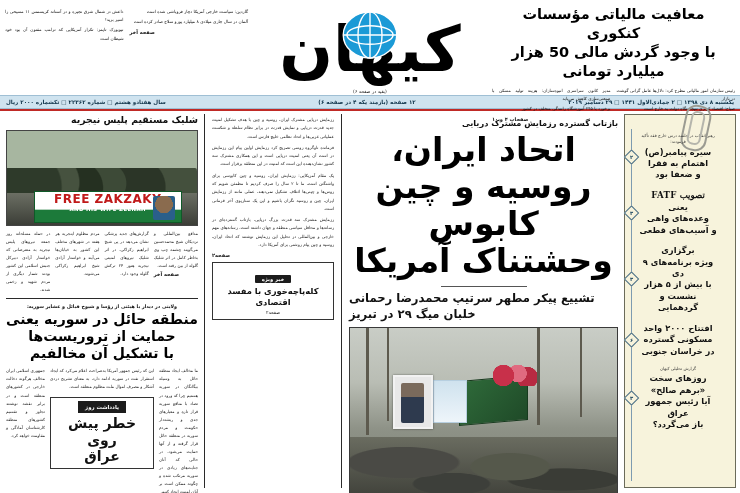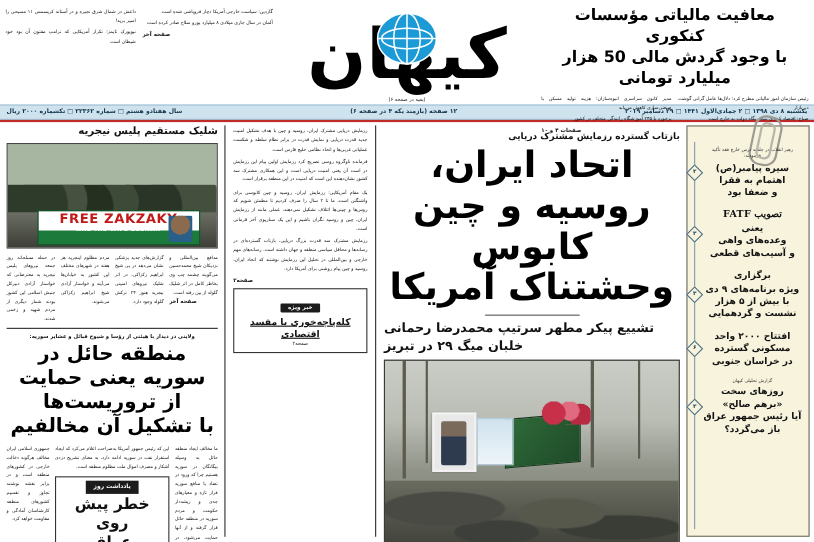--- a/index.html
+++ b/index.html
@@ -61,21 +61,21 @@
 
   
   .body {
     position: relative; display: flex; direction: rtl;
     height: 377px; padding: 3px 4px 0 4px; gap: 3px;
   }
 
   
   .rail {
     width: 112px; background: #f7f3dc; border: 1px solid #6b6b5a;
-    position: relative; padding: 18px 6px 6px 14px; direction: rtl;
+    position: relative; padding: 18px 18px 6px 14px; direction: rtl;
   }
   .rail::before{
     content:""; position:absolute; top:-10px; right:26px; width:22px; height:42px;
     border:2px solid #9b9b92; border-radius:11px; background:transparent; transform:rotate(12deg);
   }
   .rail::after{
     content:""; position:absolute; top:-4px; right:32px; width:10px; height:30px;
     border:2px solid #b5b5ac; border-radius:6px; background:transparent; transform:rotate(12deg);
   }
   .rail-item { position: relative; margin-bottom: 9px; text-align: center; }
@@ -145,21 +145,21 @@
   .midcol .para { font-size:4.25px; line-height:1.95; text-align:justify; color:#111; margin-bottom:3px; }
   .pgref { font-size:5px; font-weight:bold; text-align:left; color:#111; }
 
   .newsbox {
     margin-top:4px; border:1px solid #333; padding:3px 4px 4px 4px; text-align:center;
   }
   .newsbox .tag {
     display:inline-block; background:#1c1c1c; color:#fff; font-size:5.2px; font-weight:bold;
     padding:1px 7px; border-radius:1px; margin-bottom:3px;
   }
-  .newsbox .t { font-size:8.4px; font-weight:bold; line-height:1.34; color:#111;text-decoration:underline; }
+  .newsbox .t { font-size:8.4px; font-weight:bold; line-height:1.34; color:#111; }
   .newsbox .t .l2 { display:block; }
   .newsbox .pg { font-size:4.6px; color:#222; margin-top:1px; }
 
   
   .leftcol { width: 196px; padding: 0 2px; direction: rtl; }
   .lc-title {
     text-align:right; font-weight:bold; font-size:9.4px; line-height:1.34; color:#111;
     margin-bottom:3px;
   }
   .lc-title .l2 { display:block; }
@@ -195,21 +195,21 @@
     position:absolute; right:6px; top:4px; width:22px; height:24px;
     background: radial-gradient(circle at 50% 35%, #8a6b4e 0 46%, transparent 47%),
                 linear-gradient(to bottom, #2a5f8a 0 100%);
     border-radius:2px;
   }
   .lc-cols { display:flex; gap:5px; margin-top:4px; }
   .lc-cols .col { flex:1; font-size:4.2px; line-height:1.92; text-align:justify; color:#111; }
 
   .lc-kicker2 { text-align:center; font-size:4.8px; font-weight:bold; color:#111; margin-top:5px; }
   .lc-bigtitle {
-    text-align:center; font-weight:bold; font-size:18px; line-height:1.22;
+    text-align:center; font-weight:bold; font-size:14px; line-height:1.22;
     color:#000; letter-spacing:-0.5px; margin-top:2px;
   }
   .lc-bigtitle .l2 { display:block; }
 
   .lc-note {
     margin-top:5px; border:1px solid #333; padding:3px 4px 3px 4px; text-align:center;
     width:104px; margin-right:auto; margin-left:0;
   }
   .lc-note .tag {
     display:inline-block; background:#1c1c1c; color:#fff; font-size:5.4px; font-weight:bold;

